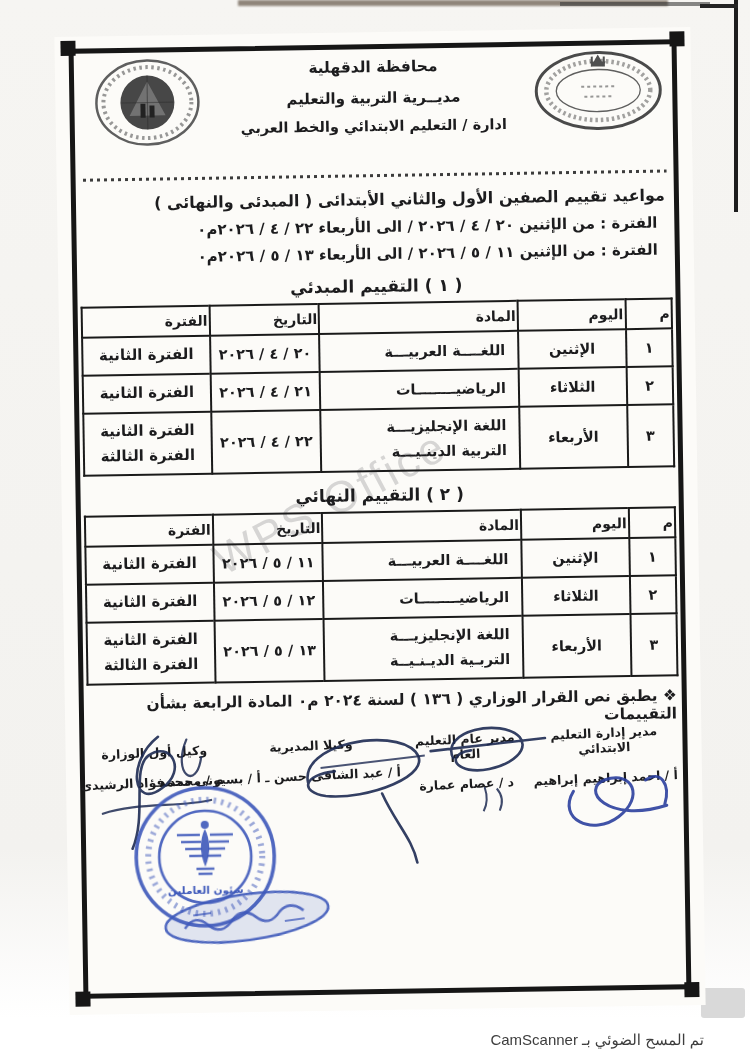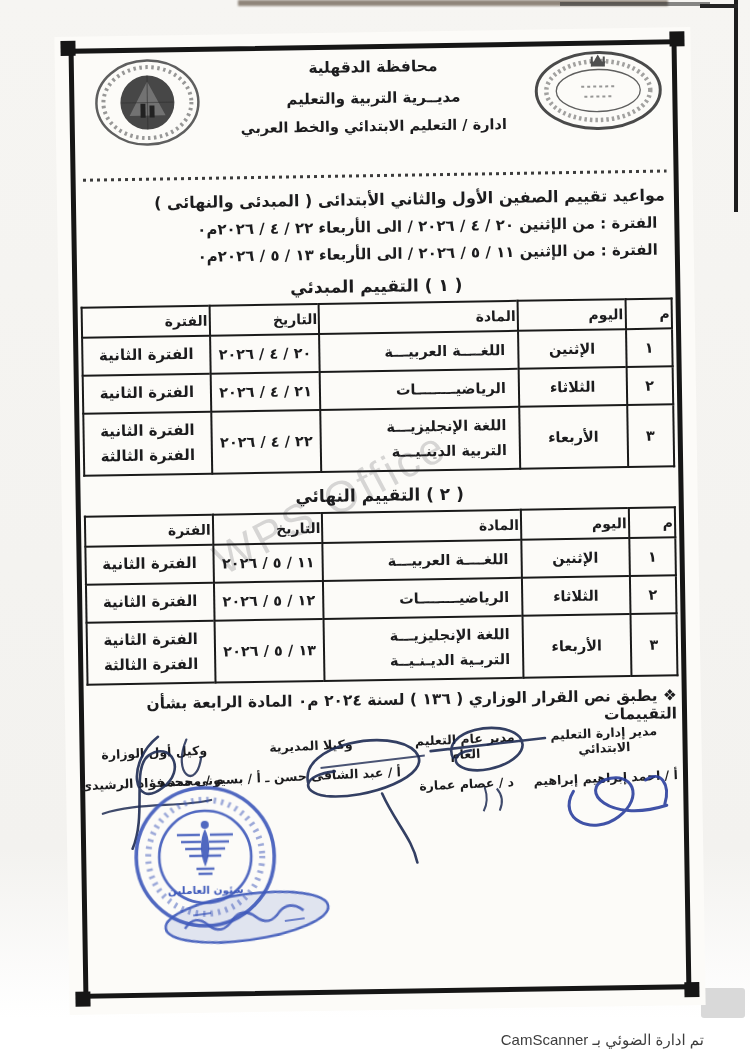--- a/index.html
+++ b/index.html
@@ -279,13 +279,13 @@
 
   <div class="stamp-small">
     <svg width="186" height="62" viewBox="0 0 186 62">
       <ellipse cx="93" cy="31" rx="82" ry="23" fill="rgba(61,88,186,0.16)" stroke="#3d58ba" stroke-width="2.6" opacity=".9"></ellipse>
       <path d="M30,34 q12,-14 24,0 q12,12 24,-2 q12,-12 24,0 q12,12 24,-2 q12,-10 24,2" fill="none" stroke="#3d58ba" stroke-width="2.6" opacity=".85"></path>
       <path d="M40,22 h18 M130,40 h20" stroke="#3d58ba" stroke-width="2" opacity=".7"></path>
     </svg>
   </div>
 </div>
 
-<div class="scan-footer">تم ادارة الضوئي بـ CamScanner</div>
+<div class="scan-footer">تم المسح الضوئي بـ CamScanner</div>
 
 </body></html>

